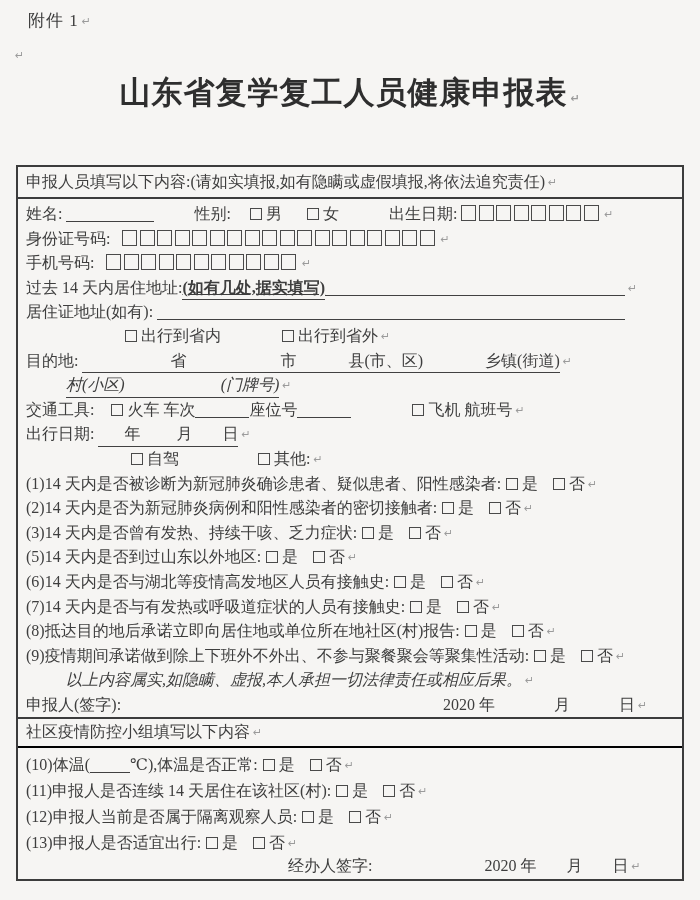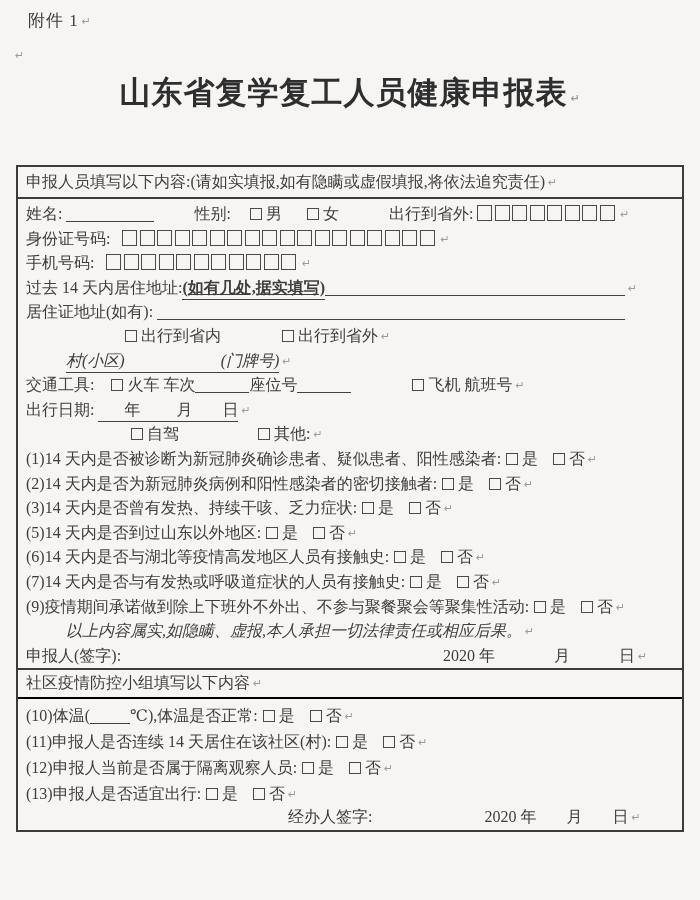--- a/index.html
+++ b/index.html
@@ -100,21 +100,21 @@
       <div class="line">
         <span>姓名:</span>
         <span class="blank" style="width:88px"></span>
         <span class="gap" style="width:32px"></span>
         <span>性别:</span>
         <span class="gap" style="width:10px"></span>
         <span class="cb"></span><span>男</span>
         <span class="gap" style="width:16px"></span>
         <span class="cb"></span><span>女</span>
         <span class="gap" style="width:42px"></span>
-        <span>出行到省外:</span>
+        <span>出生日期:</span>
         <span><span class="dbox"></span><span class="dbox"></span><span class="dbox"></span><span class="dbox"></span><span class="dbox"></span><span class="dbox"></span><span class="dbox"></span><span class="dbox"></span></span><span class="pm">↵</span>
       </div>
 
       <div class="line">
         <span>身份证号码:</span>
         <span class="gap" style="width:4px"></span>
         <span><span class="dbox"></span><span class="dbox"></span><span class="dbox"></span><span class="dbox"></span><span class="dbox"></span><span class="dbox"></span><span class="dbox"></span><span class="dbox"></span><span class="dbox"></span><span class="dbox"></span><span class="dbox"></span><span class="dbox"></span><span class="dbox"></span><span class="dbox"></span><span class="dbox"></span><span class="dbox"></span><span class="dbox"></span><span class="dbox"></span></span><span class="pm">↵</span>
       </div>
 
       <div class="line">
@@ -132,20 +132,24 @@
         <span>居住证地址(如有):</span>
         <span class="blank" style="width:468px"></span>
       </div>
 
       <div class="line indent1">
         <span class="cb"></span><span>出行到省内</span>
         <span class="gap" style="width:52px"></span>
         <span class="cb"></span><span>出行到省外</span><span class="pm">↵</span>
       </div>
 
+      <div class="line">
+        <span>目的地:</span>
+        <span class="ul"><span class="gap" style="width:88px"></span><span>省</span><span class="gap" style="width:94px"></span><span>市</span><span class="gap" style="width:52px"></span><span>县(市、区)</span><span class="gap" style="width:62px"></span><span>乡镇(街道)</span></span><span class="pm">↵</span>
+      </div>
 
       <div class="line indent2">
         <span class="ul"><span>村(小区)</span><span class="gap" style="width:96px"></span><span>(门牌号)</span></span><span class="pm">↵</span>
       </div>
 
       <div class="line">
         <span>交通工具:</span>
         <span class="gap" style="width:8px"></span>
         <span class="cb"></span><span>火车 车次</span><span class="blank" style="width:54px"></span><span>座位号</span><span class="blank" style="width:54px"></span>
         <span class="gap" style="width:52px"></span>
@@ -162,20 +166,21 @@
         <span class="gap" style="width:70px"></span>
         <span class="cb"></span><span>其他:</span><span class="pm">↵</span>
       </div>
 
       <div class="line"><span>(1)14 天内是否被诊断为新冠肺炎确诊患者、疑似患者、阳性感染者:</span><span class="yn"><span class="cb"></span><span>是</span><span class="sp"></span><span class="cb"></span><span>否</span></span><span class="pm">↵</span></div>
       <div class="line"><span>(2)14 天内是否为新冠肺炎病例和阳性感染者的密切接触者:</span><span class="yn"><span class="cb"></span><span>是</span><span class="sp"></span><span class="cb"></span><span>否</span></span><span class="pm">↵</span></div>
       <div class="line"><span>(3)14 天内是否曾有发热、持续干咳、乏力症状:</span><span class="yn"><span class="cb"></span><span>是</span><span class="sp"></span><span class="cb"></span><span>否</span></span><span class="pm">↵</span></div>
       <div class="line"><span>(5)14 天内是否到过山东以外地区:</span><span class="yn"><span class="cb"></span><span>是</span><span class="sp"></span><span class="cb"></span><span>否</span></span><span class="pm">↵</span></div>
       <div class="line"><span>(6)14 天内是否与湖北等疫情高发地区人员有接触史:</span><span class="yn"><span class="cb"></span><span>是</span><span class="sp"></span><span class="cb"></span><span>否</span></span><span class="pm">↵</span></div>
       <div class="line"><span>(7)14 天内是否与有发热或呼吸道症状的人员有接触史:</span><span class="yn"><span class="cb"></span><span>是</span><span class="sp"></span><span class="cb"></span><span>否</span></span><span class="pm">↵</span></div>
+      <div class="line"><span>(8)抵达目的地后承诺立即向居住地或单位所在地社区(村)报告:</span><span class="yn"><span class="cb"></span><span>是</span><span class="sp"></span><span class="cb"></span><span>否</span></span><span class="pm">↵</span></div>
       <div class="line"><span>(9)疫情期间承诺做到除上下班外不外出、不参与聚餐聚会等聚集性活动:</span><span class="yn"><span class="cb"></span><span>是</span><span class="sp"></span><span class="cb"></span><span>否</span></span><span class="pm">↵</span></div>
 
       <div class="line indent2"><span>以上内容属实,如隐瞒、虚报,本人承担一切法律责任或相应后果。</span><span class="pm">↵</span></div>
 
       <div class="line sign-row">
         <span>申报人(签字):</span>
         <span class="ml330">2020 年</span>
         <span class="ml55">月</span>
         <span class="ml45">日</span><span class="pm">↵</span>
       </div>

